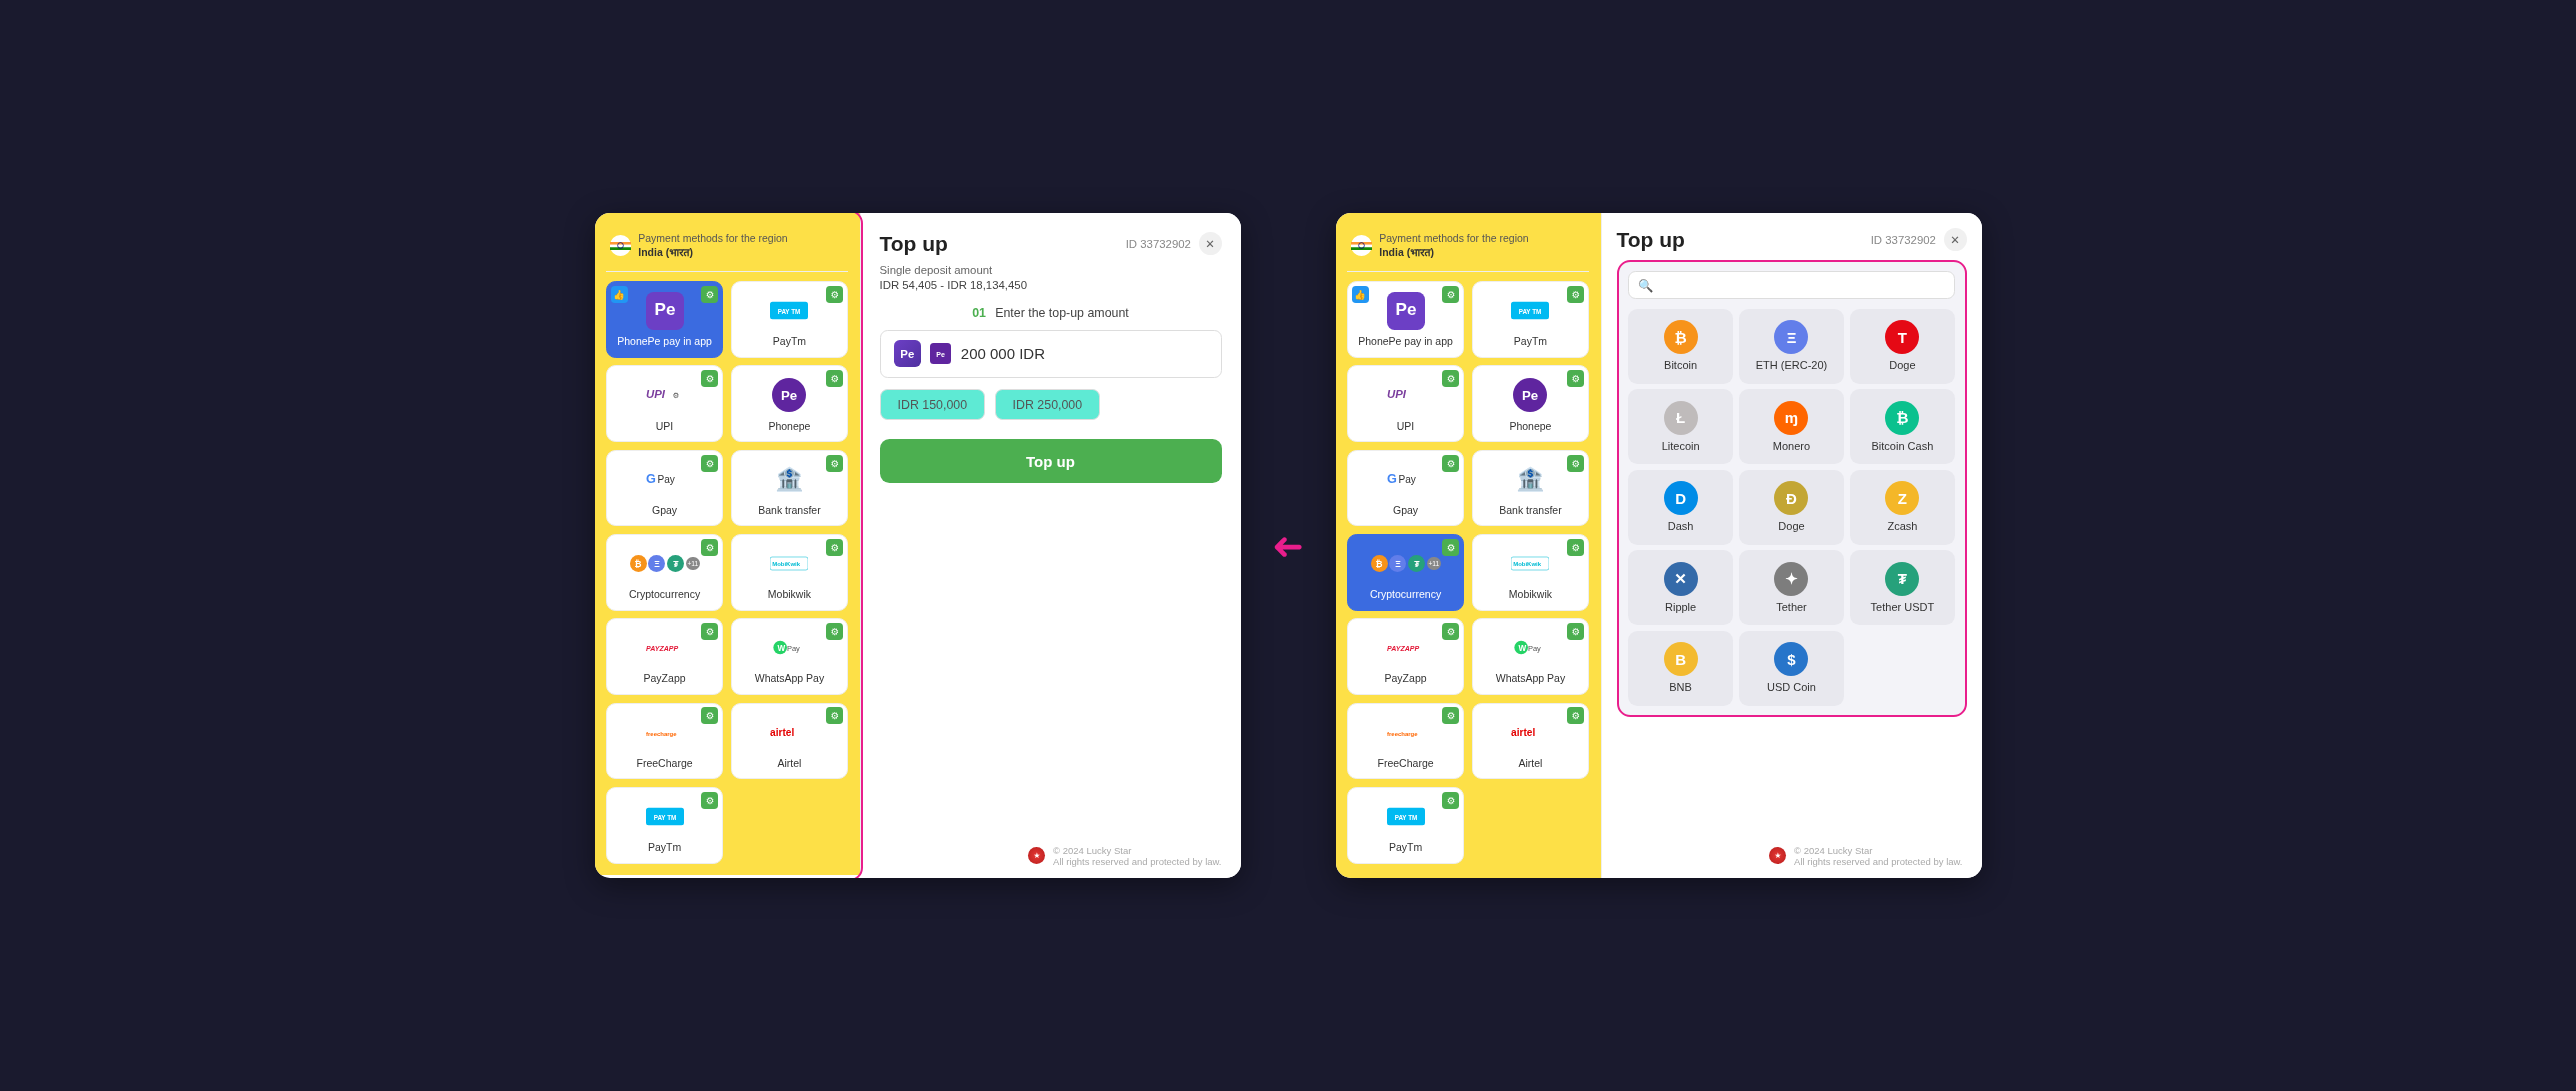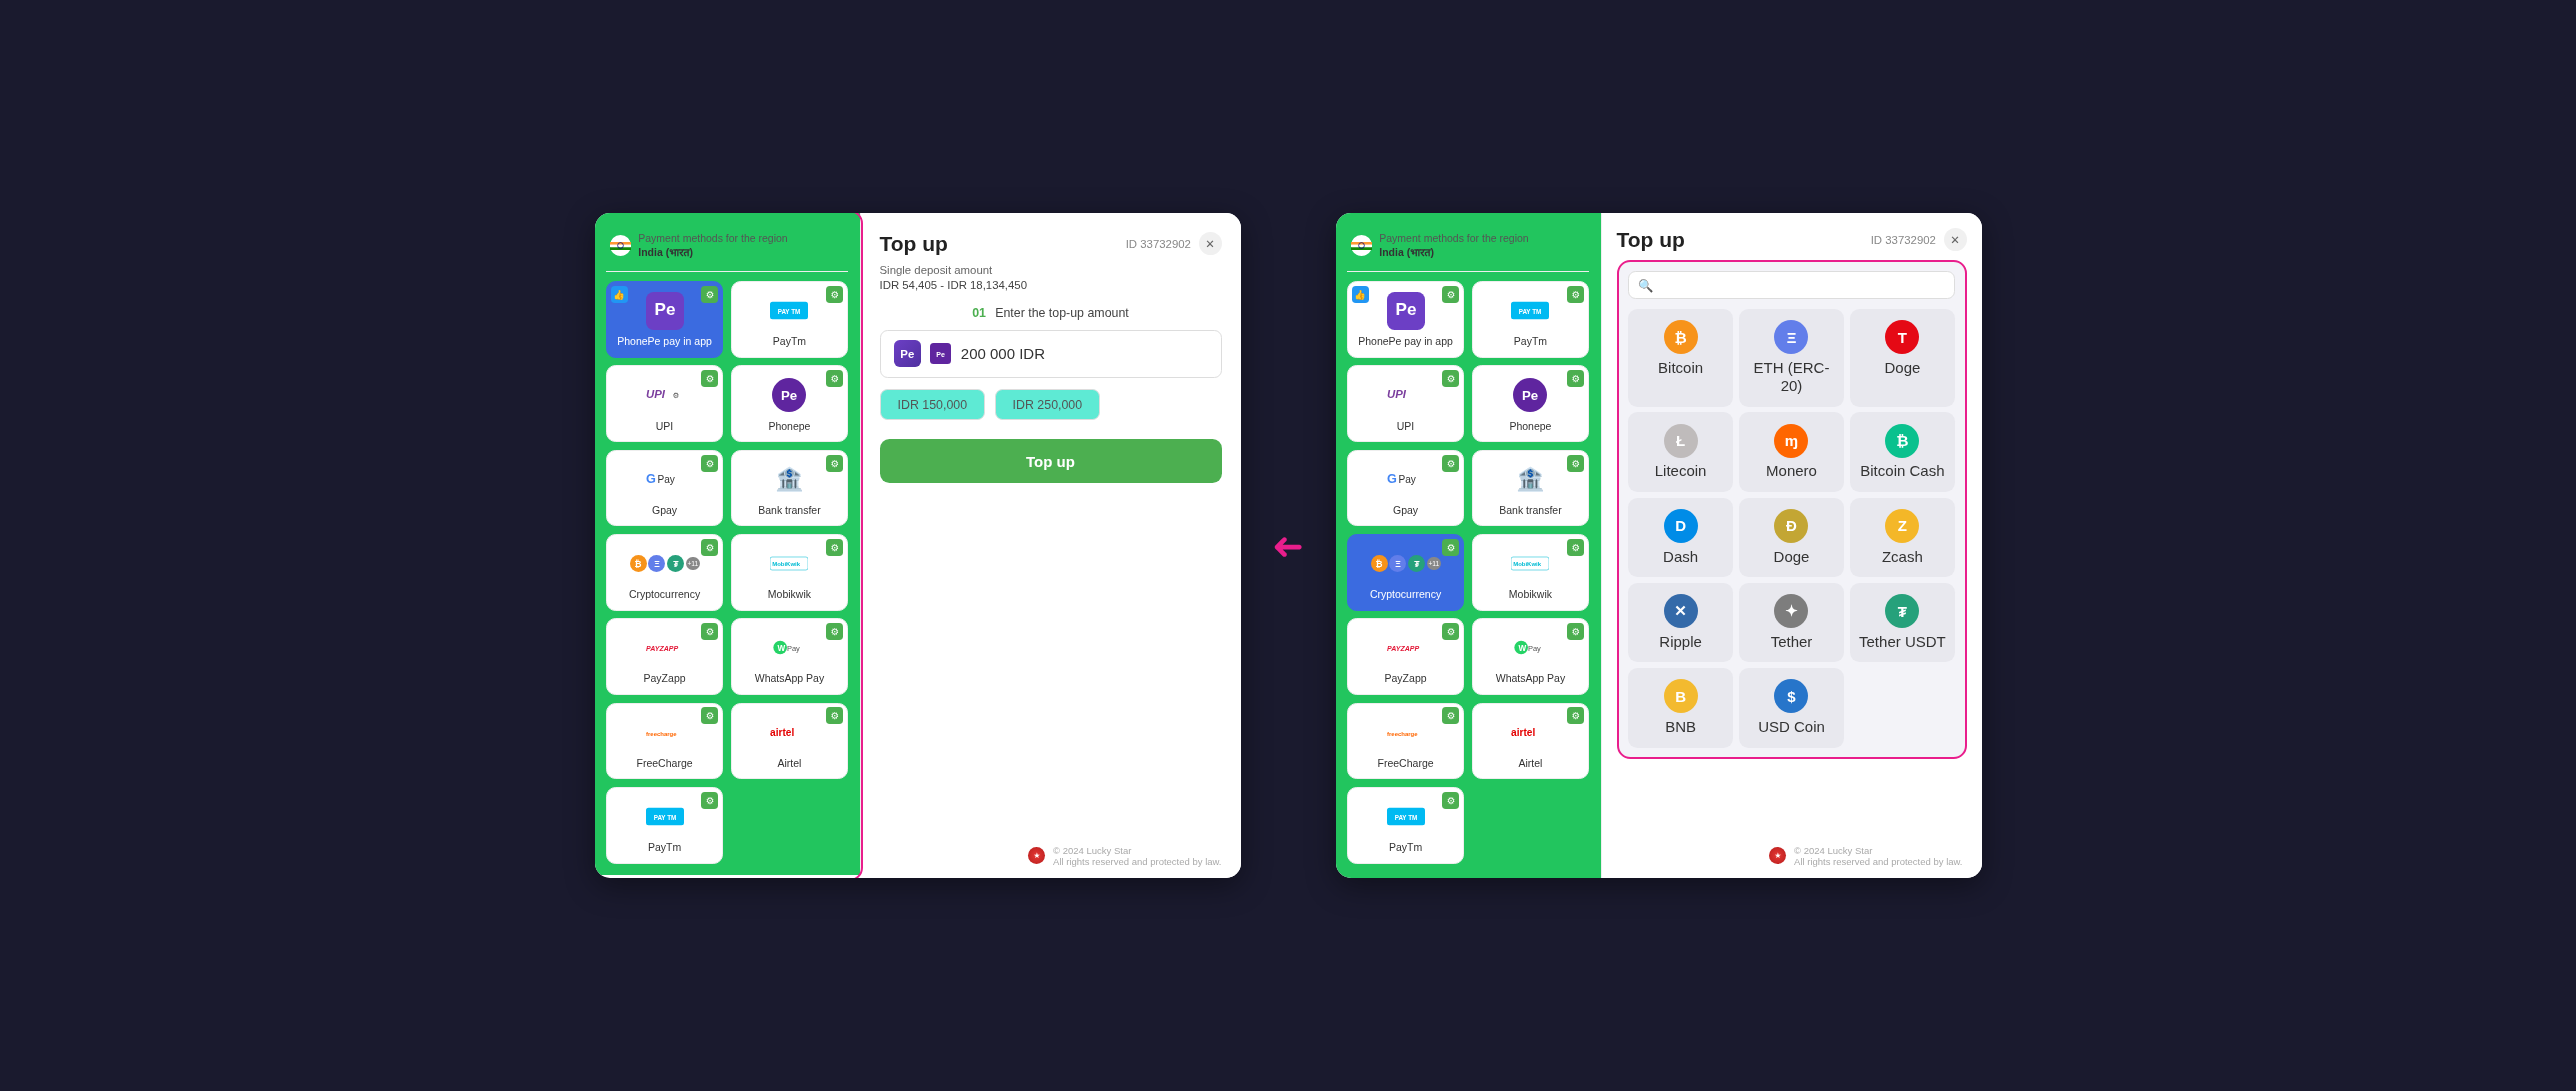--- a/index.html
+++ b/index.html
@@ -20,21 +20,21 @@
       display: flex;
       width: 646px;
       min-height: 665px;
       box-shadow: 0 7.6px 30px rgba(0,0,0,0.4);
       position: relative;
     }
     
     .sidebar {
       width: 266px;
       min-width: 266px;
-      background: #22c55e;
+      background: #fde047;
       padding: 11.4px;
       overflow-y: auto;
       border-right: 1px solid #eee;
     }
     .sidebar-header {
       display: flex;
       align-items: center;
       gap: 7.6px;
       padding: 7.6px 3.8px 11.4px;
       border-bottom: 1px solid #eee;
@@ -292,21 +292,21 @@
     .crypto-item-icon {
       width: 34px;
       height: 34px;
       border-radius: 50%;
       display: flex;
       align-items: center;
       justify-content: center;
       font-size: 17px;
     }
     .crypto-item-label {
-      font-size: 15px;
+      font-size: 11px;
       color: #333;
       text-align: center;
       font-weight: 500;
       line-height: 1.2;
     }
   </style>
 </head>
 <body>
 
 <div class="panel">

